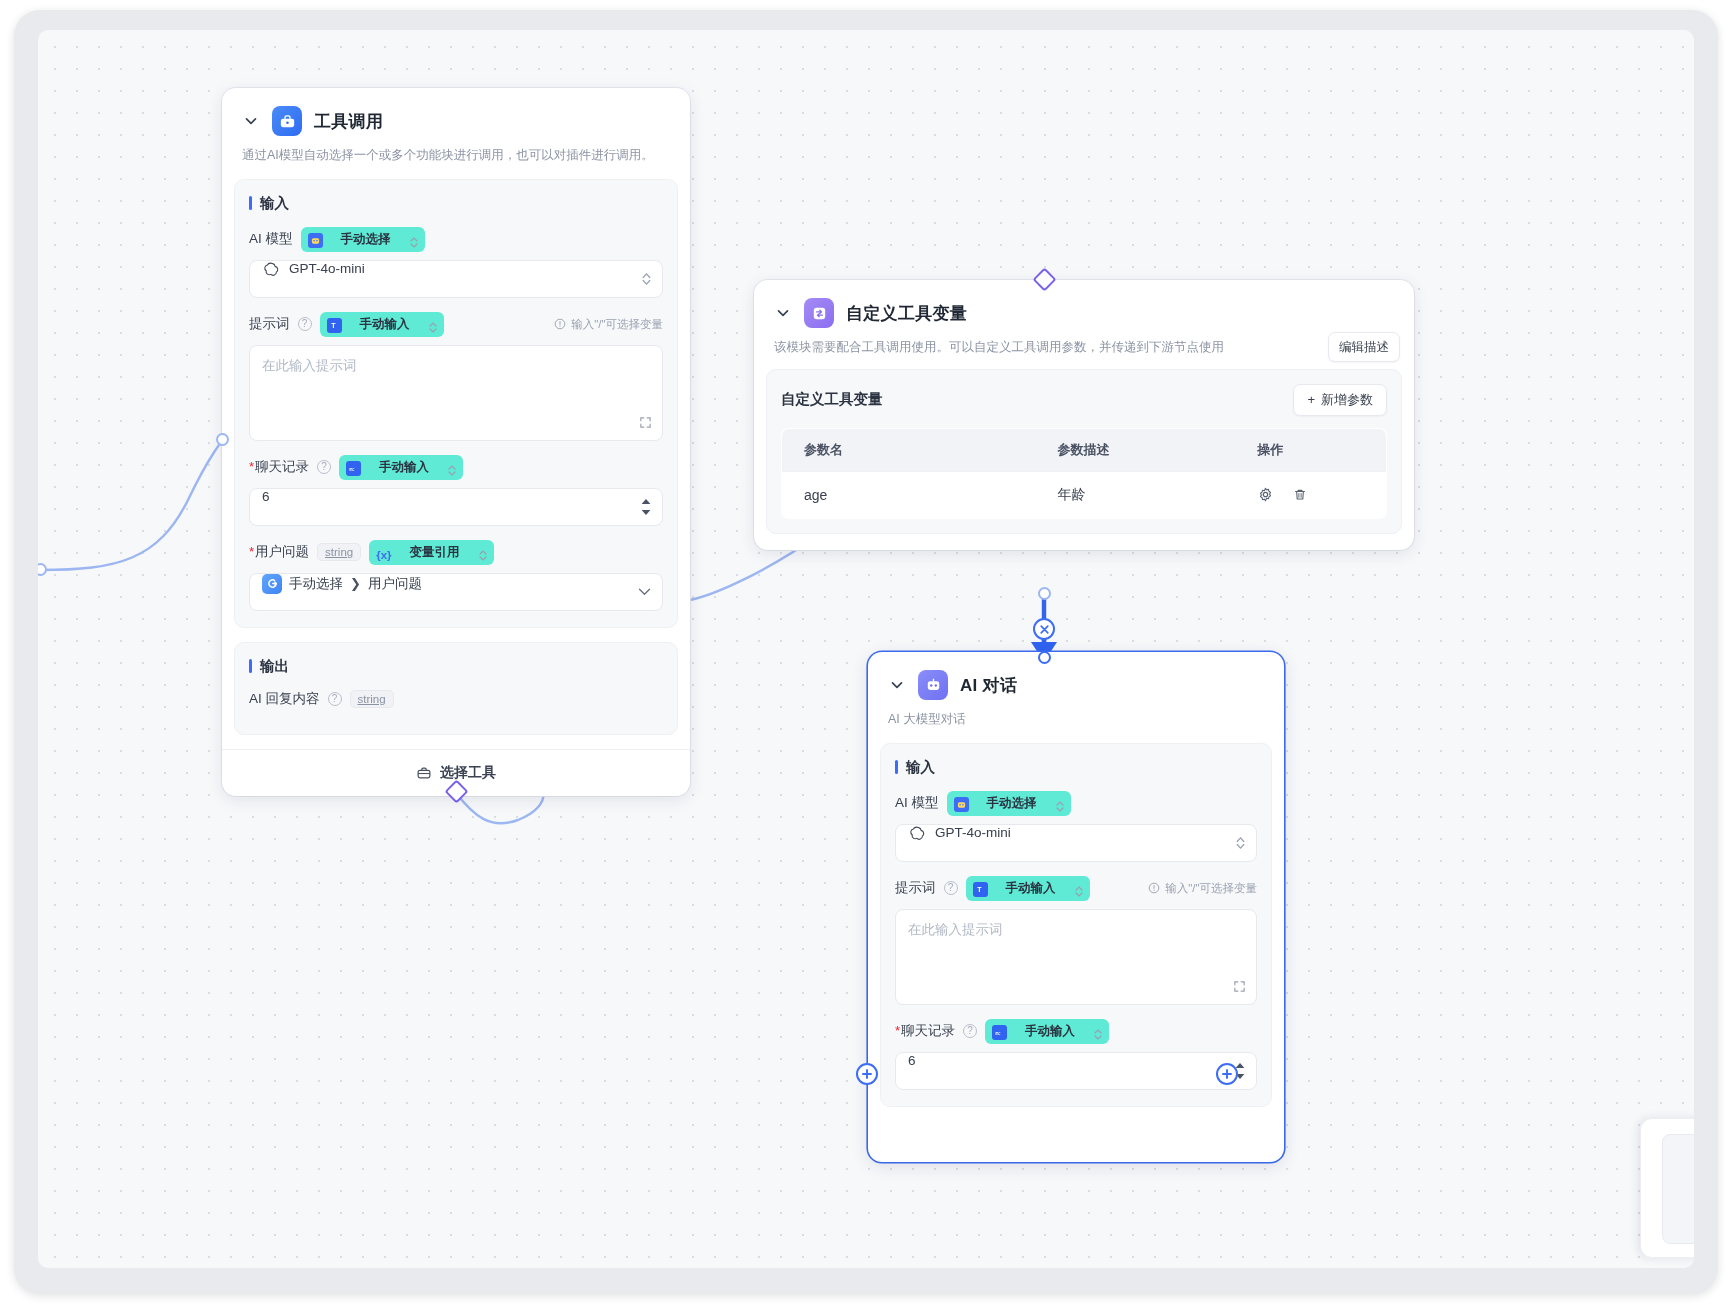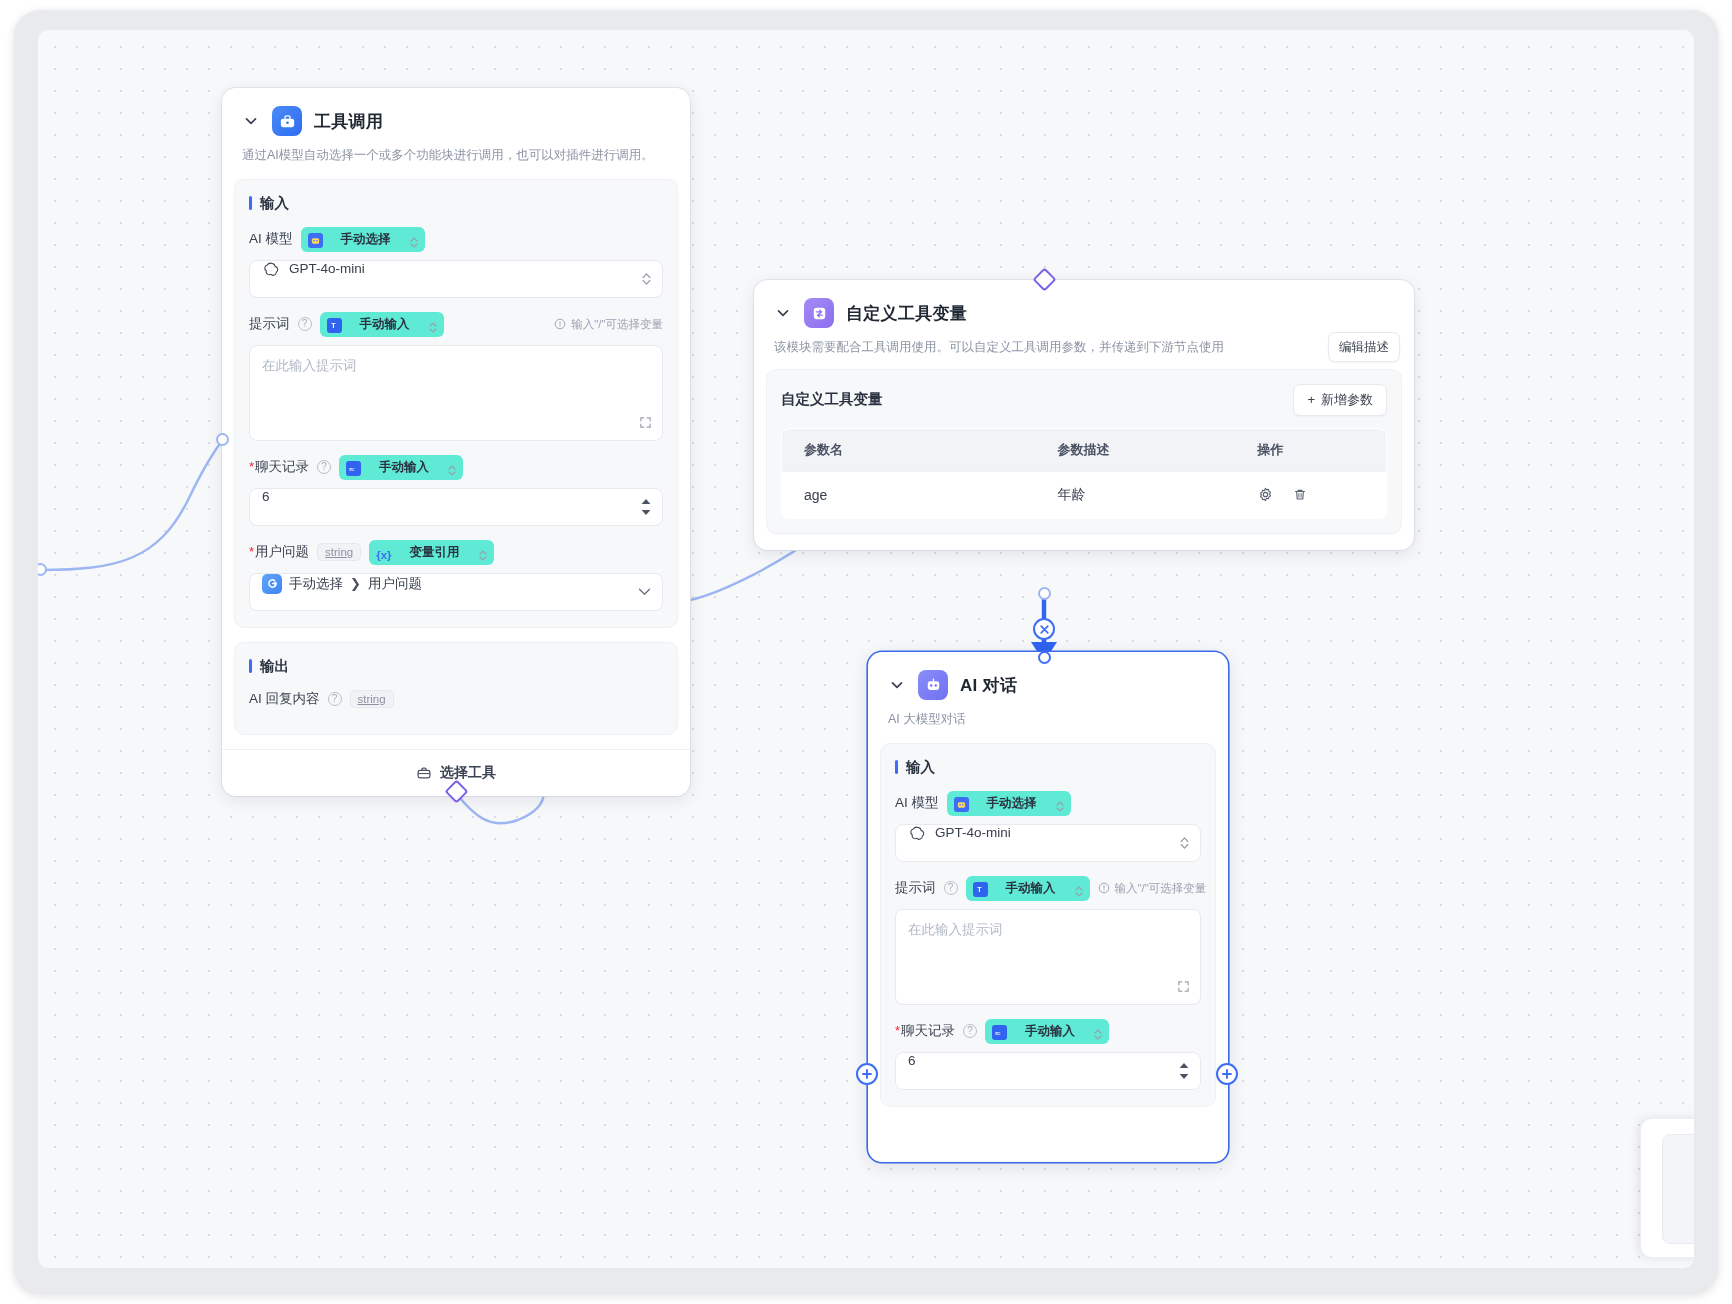--- a/index.html
+++ b/index.html
@@ -553,21 +553,21 @@
     <div class="diamond" style="left:998px; top:241px;"></div>
 
     <div class="port" style="left:1000px; top:557px;"></div>
     <div class="xmark" style="left:995px; top:588px;">
       <svg width="11" height="11" viewBox="0 0 12 12">
           <path d="M2.4 2.4 L9.6 9.6 M9.6 2.4 L2.4 9.6" stroke="#3d6df5" stroke-width="1.8" stroke-linecap="round"></path>
         </svg>
     </div>
     <div class="port blue" style="left:1000px; top:621px;"></div>
 
-    <div class="node selected" style="left:830px; top:622px; width:360px; height:510px; overflow:hidden;">
+    <div class="node selected" style="left:830px; top:622px; width:416px; height:510px; overflow:hidden;">
       <div class="node-head">
         <div class="node-title-row">
           <span class="chevron">
             <svg width="16" height="16" viewBox="0 0 16 16">
                 <path d="M3.5 5.8 L8 10.3 L12.5 5.8" stroke="#3a4354" stroke-width="1.7" fill="none" stroke-linecap="round" stroke-linejoin="round"></path>
               </svg>
           </span>
           <span class="node-icon" style="background:linear-gradient(135deg,#8a8df8,#6f72f2);">
             <svg width="19" height="19" viewBox="0 0 20 20">
               <rect x="4" y="5.4" width="12" height="9.4" rx="2.6" fill="#fff"></rect>

